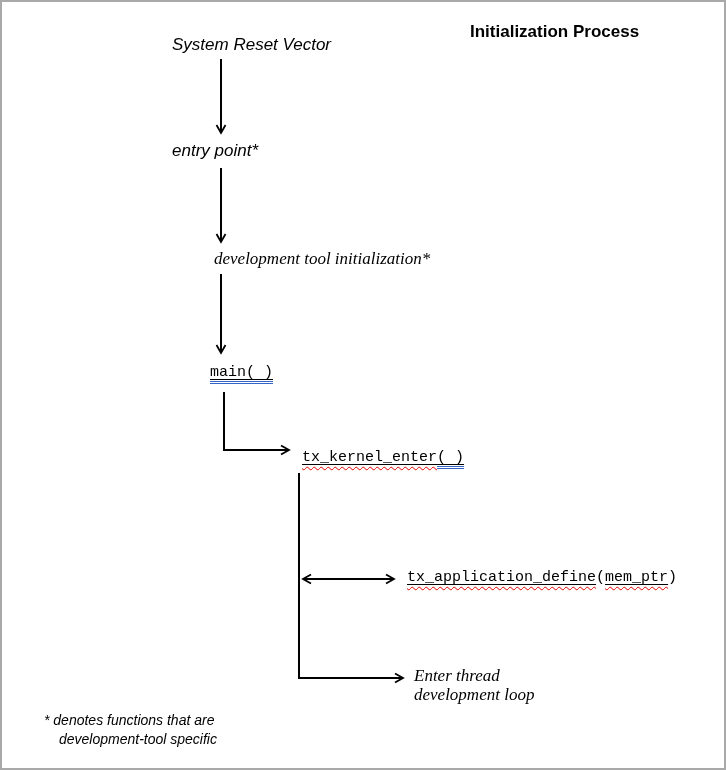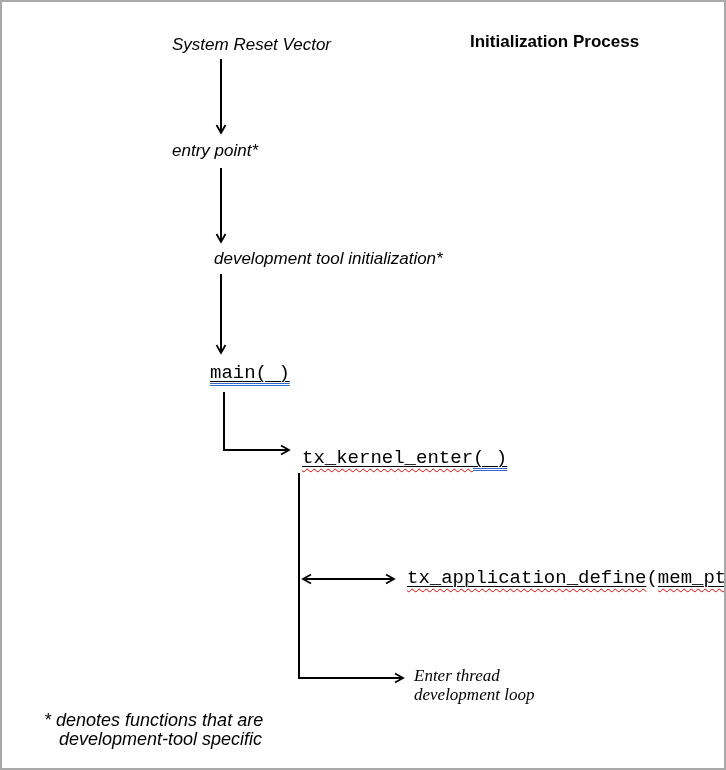--- a/index.html
+++ b/index.html
@@ -16,21 +16,21 @@
   }
   .abs { position: absolute; white-space: nowrap; line-height: 20px; }
   .it  { font-style: italic; font-size: 17px; }
   .title {
     font-weight: bold;
     font-size: 17px;
     font-style: normal;
   }
   .mono {
     font-family: "Liberation Mono", "DejaVu Sans Mono", monospace;
-    font-size: 19px;
+    font-size: 15px;
   }
   
   .u {
     text-decoration: underline;
     text-decoration-color: #000;
     text-decoration-thickness: 1px;
     text-underline-offset: 3px;
   }
   
   .wavy {
@@ -43,48 +43,48 @@
     text-decoration: underline double var(--blue, #3565c8);
     text-decoration-thickness: 1px;
     text-underline-offset: 5px;
   }
   .arrow-layer {
     position: absolute;
     left: 0; top: 0;
     width: 726px; height: 770px;
     pointer-events: none;
   }
-  .footnote { font-style: italic; font-size: 18px; }
+  .footnote { font-style: italic; font-size: 14px; }
 </style>
 </head>
 <body>
 
 <div class="canvas">
 
   <svg class="arrow-layer" width="726" height="770" viewBox="0 0 726 770" xmlns="http://www.w3.org/2000/svg">
     <defs>
       <marker id="ah" viewBox="0 0 12 12" refX="10" refY="6" markerWidth="12" markerHeight="12" markerUnits="userSpaceOnUse" orient="auto-start-reverse">
         <path d="M2,1.5 L10,6 L2,10.5" fill="none" stroke="#000" stroke-width="1.8"></path>
       </marker>
     </defs>
     <path d="M219,57 L219,131" stroke="#000" stroke-width="2" fill="none" marker-end="url(#ah)"></path>
     <path d="M219,166 L219,240" stroke="#000" stroke-width="2" fill="none" marker-end="url(#ah)"></path>
     <path d="M219,272 L219,351" stroke="#000" stroke-width="2" fill="none" marker-end="url(#ah)"></path>
     <path d="M222,390 L222,448 L287,448" stroke="#000" stroke-width="2" fill="none" marker-end="url(#ah)"></path>
     <path d="M297,471 L297,676 L401,676" stroke="#000" stroke-width="2" fill="none" marker-end="url(#ah)"></path>
     <path d="M301,577 L392,577" stroke="#000" stroke-width="2" fill="none" marker-start="url(#ah)" marker-end="url(#ah)"></path>
   </svg>
 
-  <div class="abs title" style="left:468px; top:30px;">Initialization Process</div>
+  <div class="abs title" style="left:468px; top:20px;">Initialization Process</div>
 
   <div class="abs it" style="left:170px; top:33px;">System Reset Vector</div>
 
   <div class="abs it" style="left:170px; top:139px;">entry point*</div>
 
-  <div class="abs it" style="left:212px; top:247px;">development tool initialization*</div>
+  <div class="abs it" style="left:212px; top:247px;font-family:Liberation Serif, serif;">development tool initialization*</div>
 
   <div class="abs mono" style="left:208px; top:361px;">
     <span class="u"><span class="dbl">main( )</span></span>
   </div>
 
   <div class="abs mono" style="left:300px; top:446px;">
     <span class="u"><span class="wavy">tx_kernel_enter</span><span class="dbl">( )</span></span>
   </div>
 
   <div class="abs mono" style="left:405px; top:566px;">

